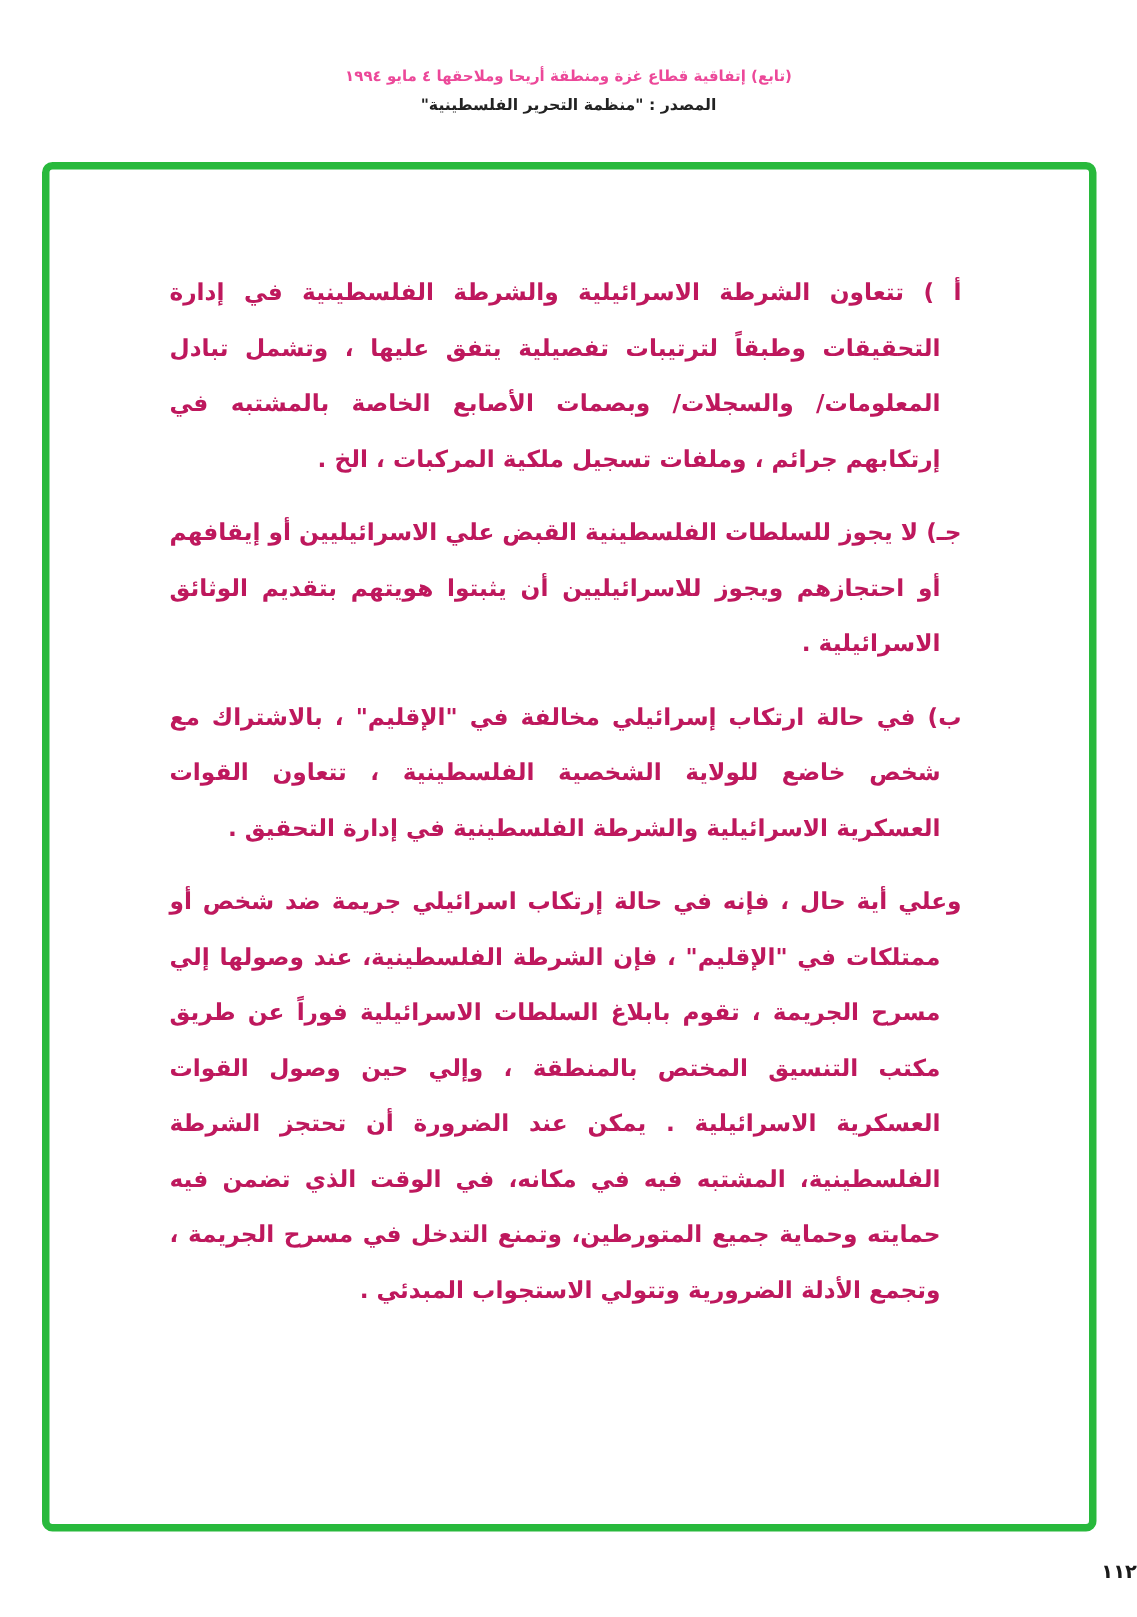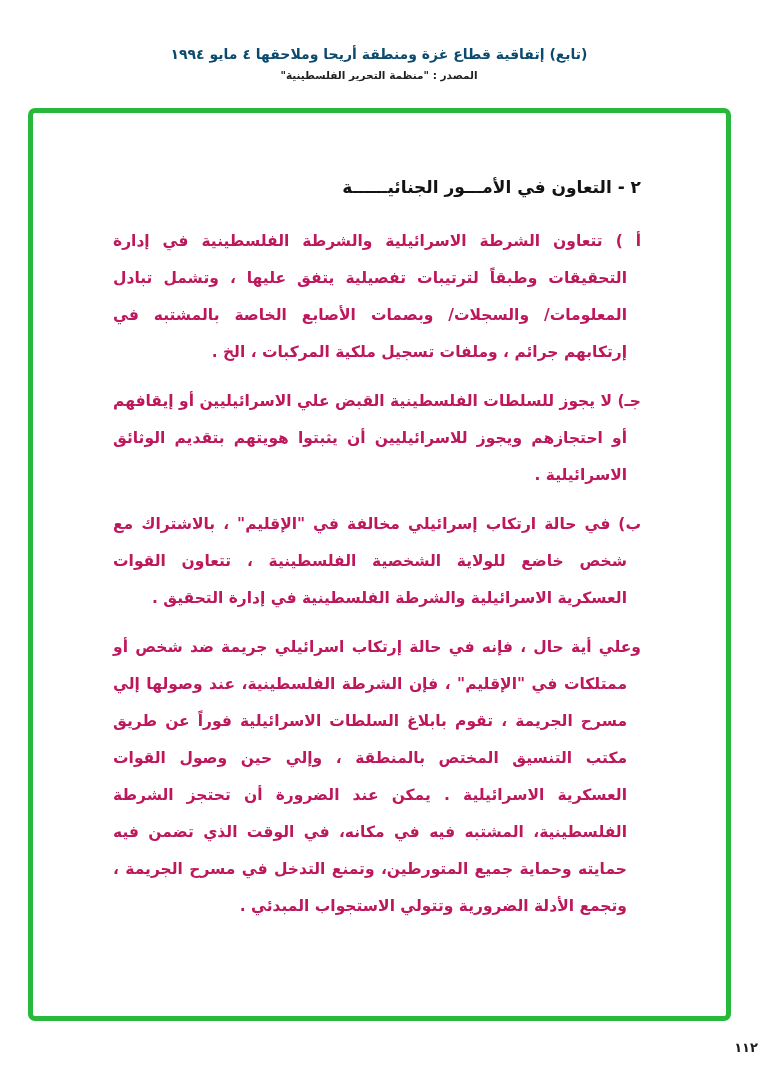--- a/index.html
+++ b/index.html
@@ -18,23 +18,23 @@
   
   .doc-header {
     position: absolute;
     top: 46px;
     left: 0;
     width: 100%;
     text-align: center;
     direction: rtl;
   }
   .header-title {
-    font-size: 14px;
+    font-size: 10px;
     font-weight: bold;
-    color: #0c4a6e;
+    color: #ec4899;
   }
   .header-source {
     font-size: 10.5px;
     font-weight: bold;
     margin-top: 7px;
     color: #222;
   }
   
   .green-box {
     position: absolute;
@@ -92,21 +92,20 @@
 </head>
 <body>
 
 <div class="doc-header">
   <div class="header-title">(تابع) إتفاقية قطاع غزة ومنطقة أريحا وملاحقها ٤ مايو ١٩٩٤</div>
   <div class="header-source">المصدر :  "منظمة التحرير الفلسطينية"</div>
 </div>
 
 <div class="green-box">
   <div class="content">
-    <h2 class="section-heading">٢ - التعاون في الأمـــور الجنائيــــــة</h2>
 
     <div class="para"><span class="para-label">أ ) </span><span>تتعاون الشرطة الاسرائيلية والشرطة الفلسطينية في إدارة التحقيقات وطبقاً لترتيبات تفصيلية يتفق عليها ، وتشمل تبادل المعلومات/ والسجلات/ وبصمات الأصابع الخاصة بالمشتبه في إرتكابهم جرائم ، وملفات تسجيل ملكية المركبات ، الخ .</span></div>
 
     <div class="para"><span class="para-label">جـ) </span><span>لا يجوز للسلطات الفلسطينية القبض علي الاسرائيليين أو إيقافهم أو احتجازهم ويجوز للاسرائيليين أن يثبتوا هويتهم بتقديم الوثائق الاسرائيلية .</span></div>
 
     <div class="para"><span class="para-label">ب) </span><span>في حالة ارتكاب إسرائيلي مخالفة في "الإقليم" ، بالاشتراك مع شخص خاضع للولاية الشخصية الفلسطينية ،  تتعاون القوات العسكرية الاسرائيلية والشرطة الفلسطينية في إدارة التحقيق .</span></div>
 
     <div class="para"><span class="para-label"></span><span>وعلي أية حال ،  فإنه في حالة إرتكاب اسرائيلي جريمة ضد شخص أو ممتلكات في "الإقليم" ، فإن الشرطة الفلسطينية، عند وصولها إلي مسرح الجريمة ، تقوم بابلاغ السلطات الاسرائيلية فوراً عن طريق مكتب التنسيق المختص بالمنطقة ، وإلي حين وصول القوات العسكرية الاسرائيلية . يمكن عند الضرورة أن تحتجز الشرطة الفلسطينية، المشتبه فيه في مكانه، في الوقت الذي تضمن فيه حمايته وحماية جميع المتورطين، وتمنع التدخل في مسرح الجريمة ، وتجمع الأدلة الضرورية وتتولي الاستجواب المبدئي .</span></div>
 
   </div>

